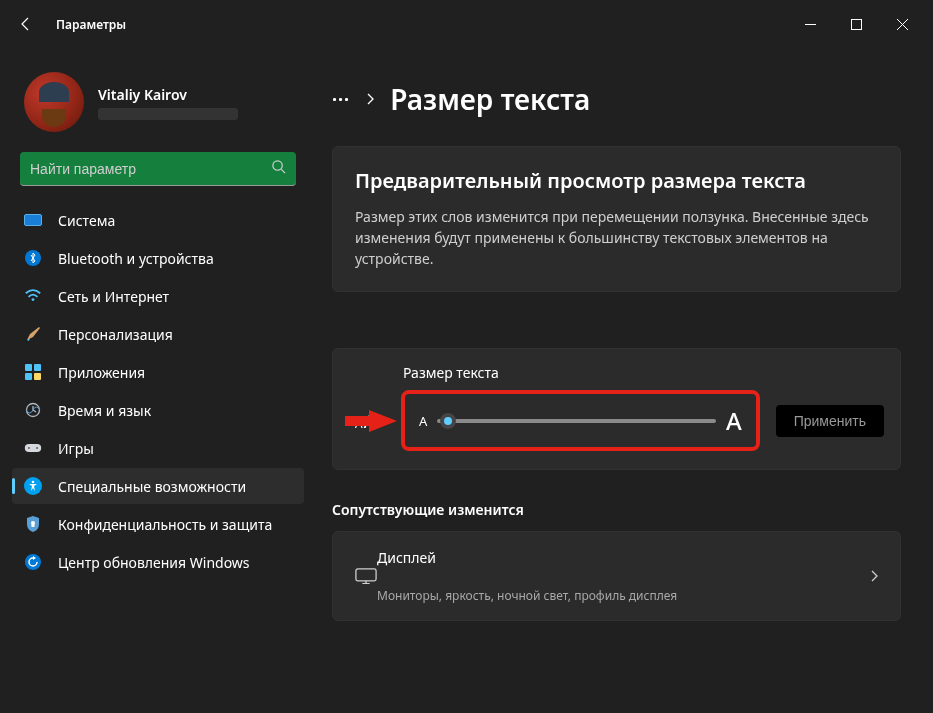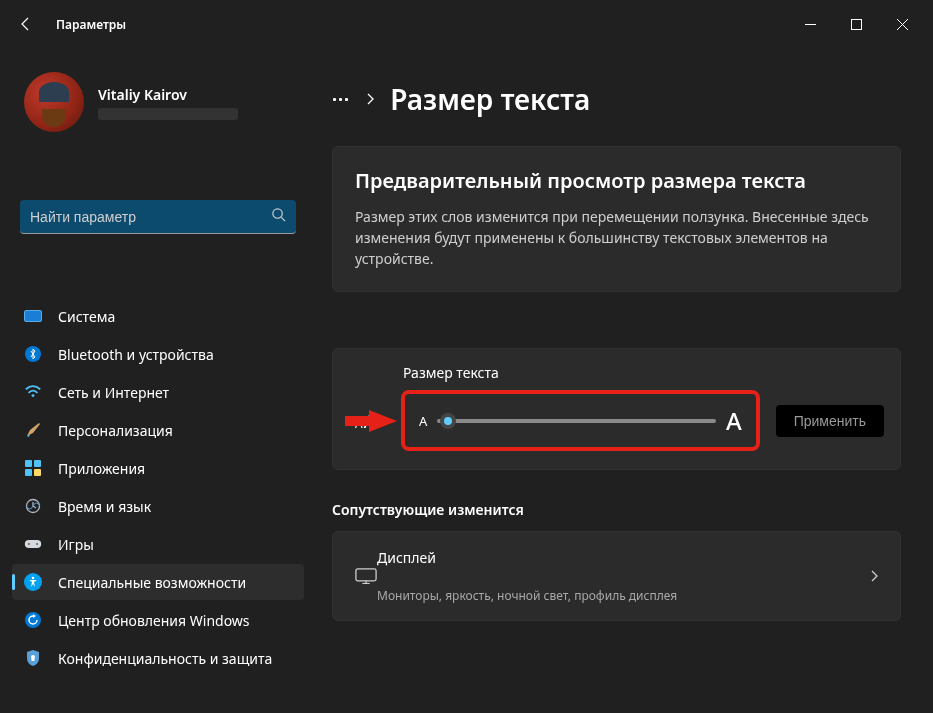--- a/index.html
+++ b/index.html
@@ -53,21 +53,20 @@
   flex: 1;
   display: flex;
   padding: 0 8px 8px 8px;
   overflow: hidden;
 }
 .sidebar {
   width: 300px;
   padding: 8px 4px;
   display: flex;
   flex-direction: column;
-  gap: 48px;
 }
 .profile {
   display: flex;
   align-items: center;
   padding: 16px 12px 20px 12px;
   gap: 14px;
 }
 .avatar {
   width: 60px;
   height: 60px;
@@ -100,21 +99,21 @@
   font-size: 12px;
   color: #555;
   background: #333;
   border-radius: 3px;
   height: 12px;
   width: 140px;
   margin-top: 4px;
 }
 .search {
   margin: 0 8px 12px 8px;
-  background: #0c4a6e;
+  background: #15803d;
   border-bottom: 1px solid #9a9a9a;
   border-radius: 4px;
   height: 34px;
   display: flex;
   align-items: center;
   padding: 0 10px;
 }
 .search input {
   flex: 1;
   background: transparent;
@@ -452,39 +451,39 @@
               <span class="ico-access">
             <svg viewBox="0 0 12 12">
                   <circle cx="6" cy="2" r="1.3" fill="#fff"></circle>
                   <path d="M2 4 L10 4 L7 6 L8 11 L6 8 L4 11 L5 6 Z" fill="#fff"></path>
                 </svg>
           </span>
             </span>
           <span>Специальные возможности</span>
         </div>
         <div class="nav-item">
+          <span class="nav-icon ico-priv">
+            <svg viewBox="0 0 16 18">
+                <path d="M8 1 L14 3 L14 9 Q14 15 8 17 Q2 15 2 9 L2 3 Z" fill="#5aa0d8"></path>
+                <circle cx="8" cy="8" r="2" fill="#fff"></circle>
+                <rect x="6.5" y="9" width="3" height="3" fill="#fff"></rect>
+              </svg>
+          </span>
+          <span>Конфиденциальность и защита</span>
+        </div>
+        <div class="nav-item">
           <span class="nav-icon">
               <span class="ico-update">
             <svg viewBox="0 0 12 12">
                   <path d="M10 6 A4 4 0 1 1 6 2" stroke="#fff" stroke-width="1.5" fill="none"></path>
                   <path d="M6 0 L6 4 L9 2 Z" fill="#fff"></path>
                 </svg>
           </span>
             </span>
           <span>Центр обновления Windows</span>
-        </div>
-        <div class="nav-item">
-          <span class="nav-icon ico-priv">
-            <svg viewBox="0 0 16 18">
-                <path d="M8 1 L14 3 L14 9 Q14 15 8 17 Q2 15 2 9 L2 3 Z" fill="#5aa0d8"></path>
-                <circle cx="8" cy="8" r="2" fill="#fff"></circle>
-                <rect x="6.5" y="9" width="3" height="3" fill="#fff"></rect>
-              </svg>
-          </span>
-          <span>Конфиденциальность и защита</span>
         </div>
       </div>
     </div>
 
     <div class="main">
       <div class="breadcrumb">
         <span class="dots">···</span>
         <span class="chev">
           <svg width="8" height="12" viewBox="0 0 8 12">
               <path d="M2 1 L7 6 L2 11" stroke="#fff" stroke-width="1.3" fill="none"></path>

